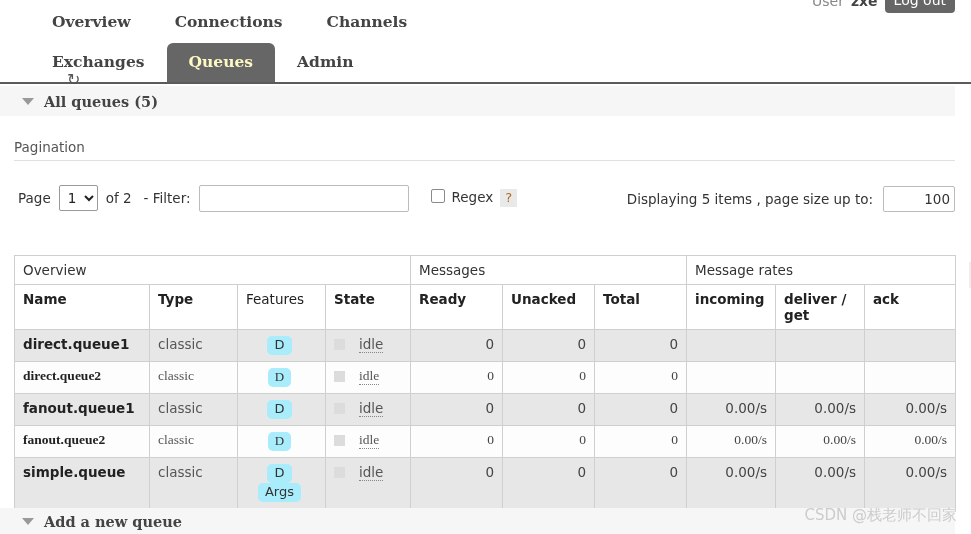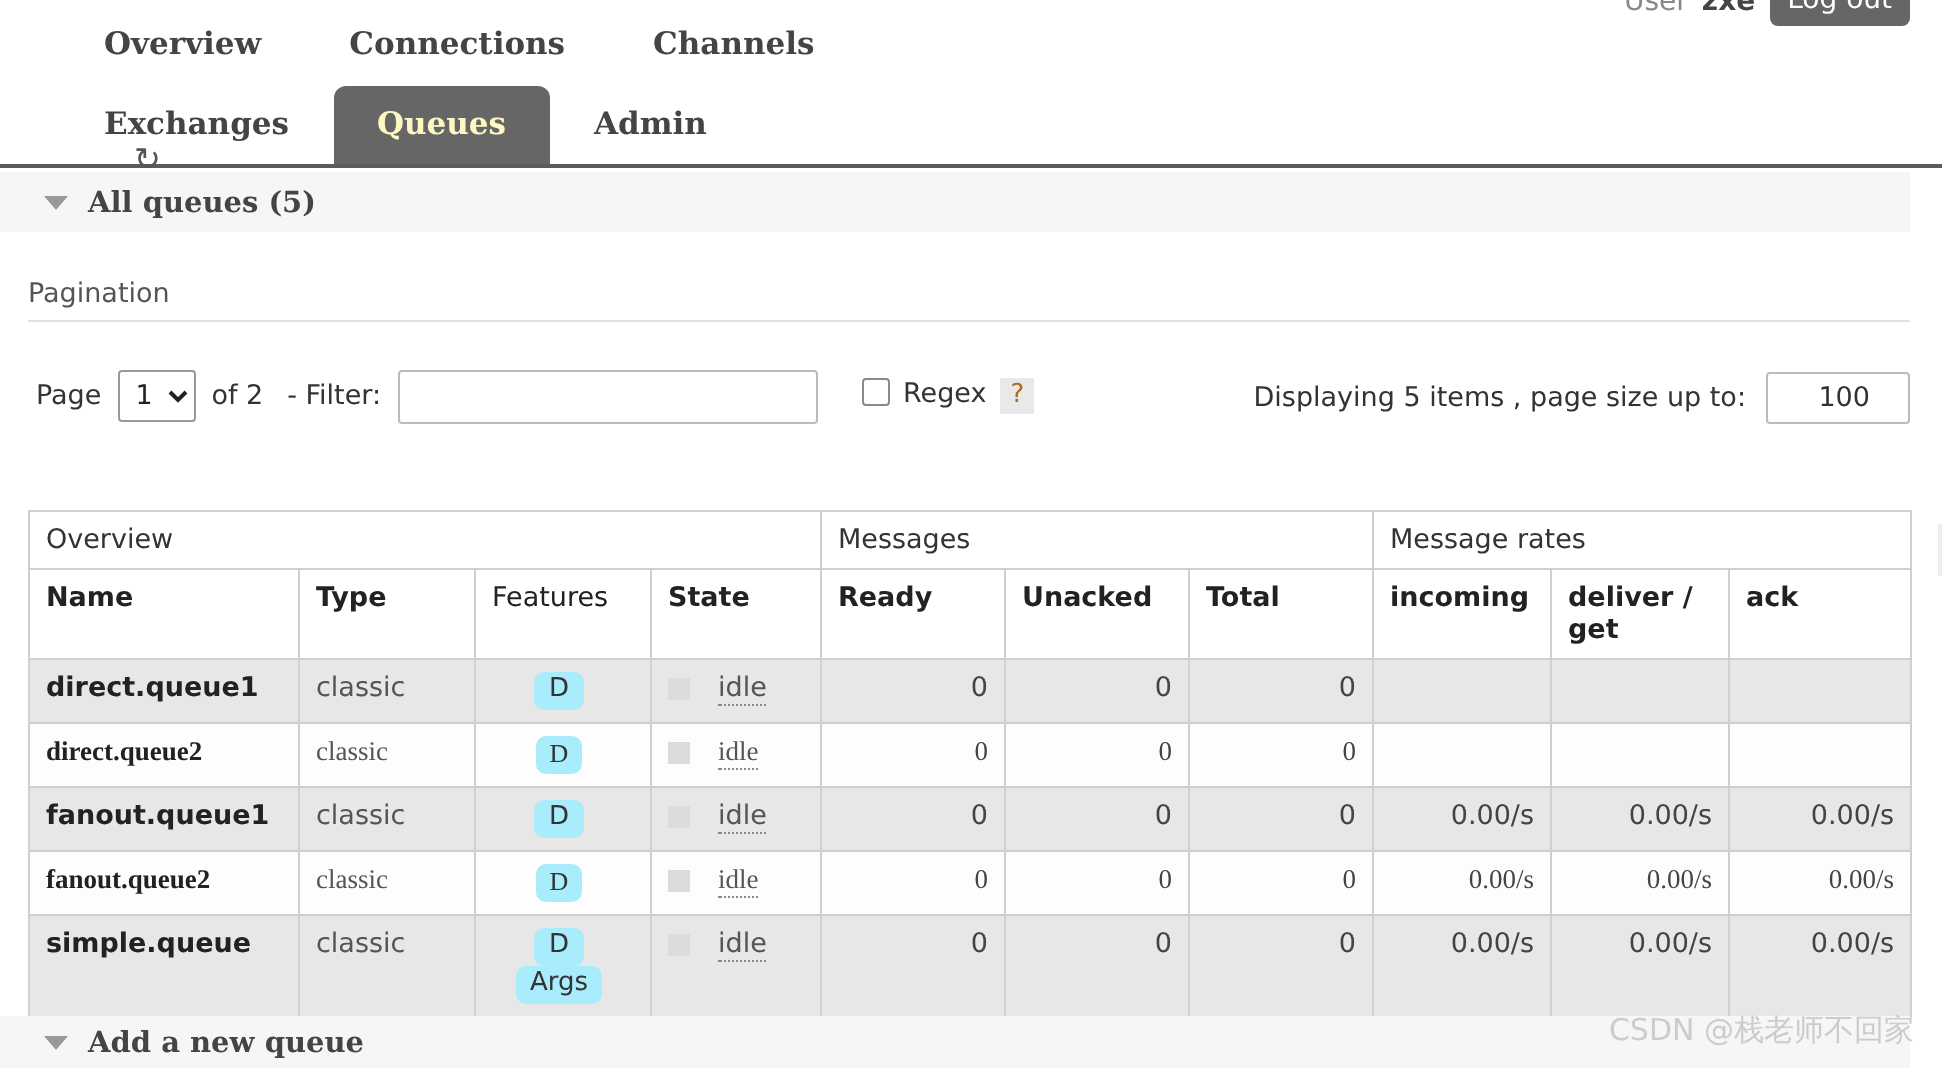--- a/index.html
+++ b/index.html
@@ -212,21 +212,21 @@
     gap: 10px;
   }
   .pagesize-input {
     width: 72px;
     height: 26px;
     border: 1px solid #bbb;
     border-radius: 2px;
     text-align: right;
     font-family: inherit;
     font-size: 13.5px;
-    padding: 2px 19px;
+    padding: 2px 4px;
     color: #333;
     background: #fff;
   }
 
   
   .table-wrap {
     position: absolute;
     left: 14px;
     top: 255px;
     width: 941px;

